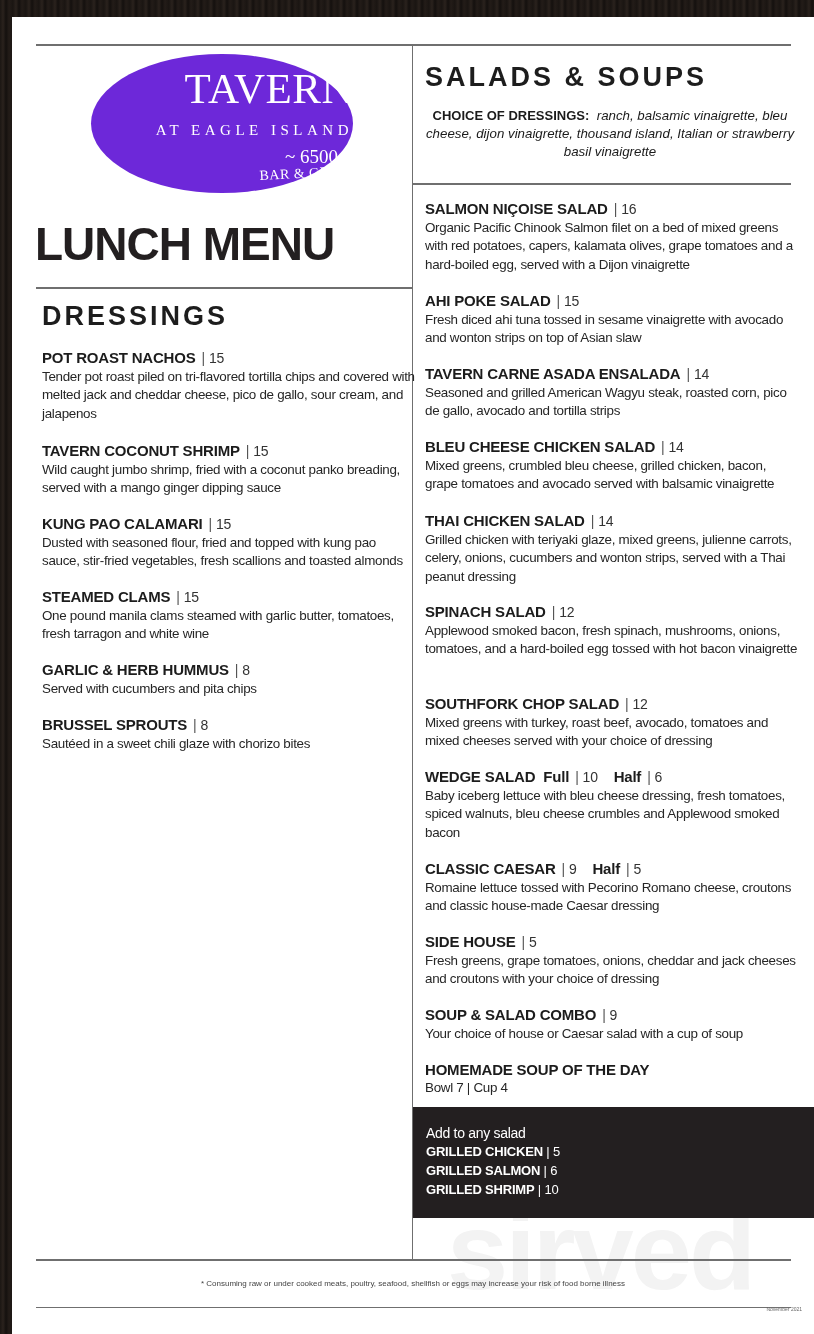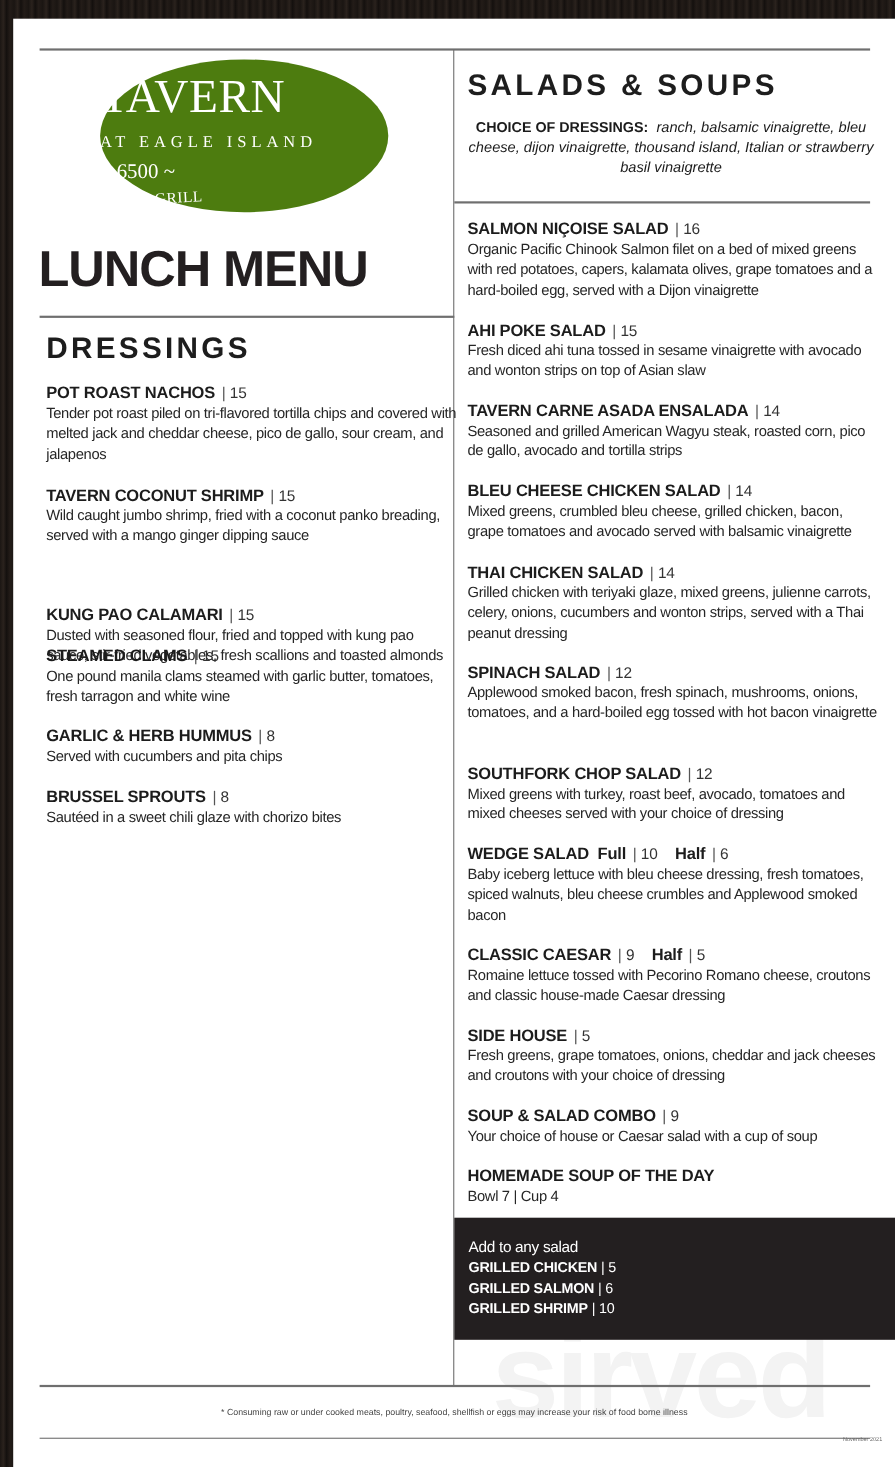--- a/index.html
+++ b/index.html
@@ -14,22 +14,22 @@
   .page {
     position: absolute; left: 12px; top: 17px; width: 802px; height: 1317px;
     background: #ffffff;
   }
   .hline { position: absolute; height: 2px; background: #6f6f6f; }
   .vline { position: absolute; width: 1px; background: #6f6f6f; }
 
   
   .logo {
     position: absolute; left: 79px; top: 37px; width: 262px; height: 139px;
-    background: #4d7c0f; border-radius: 50%;
-    color: #fff; font-family: "Liberation Serif", serif; text-align: left;
+    background: #6d28d9; border-radius: 50%;
+    color: #fff; font-family: "Liberation Serif", serif; text-align: right;
   }
   .logo .l1 { position: absolute; top: 10px; left: 0; right: 0; font-size: 43px; letter-spacing: 0.5px; }
   .logo .l2 { position: absolute; top: 68px; left: 0; right: 0; font-size: 15px; letter-spacing: 4.5px; }
   .logo .l3 { position: absolute; top: 92px; left: 0; right: 0; font-size: 19px; }
   .logo .l4 { position: absolute; top: 116px; left: 0; right: 0; font-size: 14px; letter-spacing: 0.5px; transform: rotate(-3deg); }
 
   .lunch-title {
     position: absolute; left: 23px; top: 200px; width: 380px; text-align: left;
     font-size: 46px; font-weight: bold; letter-spacing: -1px; color: #231f20;
   }
@@ -86,21 +86,21 @@
 
   <div id="app-list">
       <div class="item" style="left: 30px; top: 331px;">
         <div class="name"><span>POT ROAST NACHOS</span><span class="price sep">|</span><span class="price">15</span></div>
       <div class="desc">Tender pot roast piled on tri-flavored tortilla chips and covered with melted jack and cheddar cheese, pico de gallo, sour cream, and jalapenos</div>
       </div>
       <div class="item" style="left: 30px; top: 424px;">
         <div class="name"><span>TAVERN COCONUT SHRIMP</span><span class="price sep">|</span><span class="price">15</span></div>
       <div class="desc">Wild caught jumbo shrimp, fried with a coconut panko breading, served with a mango ginger dipping sauce</div>
       </div>
-      <div class="item" style="left: 30px; top: 497px; margin-top: 36px;">
+      <div class="item" style="left: 30px; top: 497px;">
         <div class="name"><span>KUNG PAO CALAMARI</span><span class="price sep">|</span><span class="price">15</span></div>
       <div class="desc">Dusted with seasoned flour, fried and topped with kung pao sauce, stir-fried vegetables, fresh scallions and toasted almonds</div>
       </div>
       <div class="item" style="left: 30px; top: 570px;">
         <div class="name"><span>STEAMED CLAMS</span><span class="price sep">|</span><span class="price">15</span></div>
       <div class="desc">One pound manila clams steamed with garlic butter, tomatoes, fresh tarragon and white wine</div>
       </div>
       <div class="item" style="left: 30px; top: 643px;">
         <div class="name"><span>GARLIC &amp; HERB HUMMUS</span><span class="price sep">|</span><span class="price">8</span></div>
       <div class="desc">Served with cucumbers and pita chips</div>

